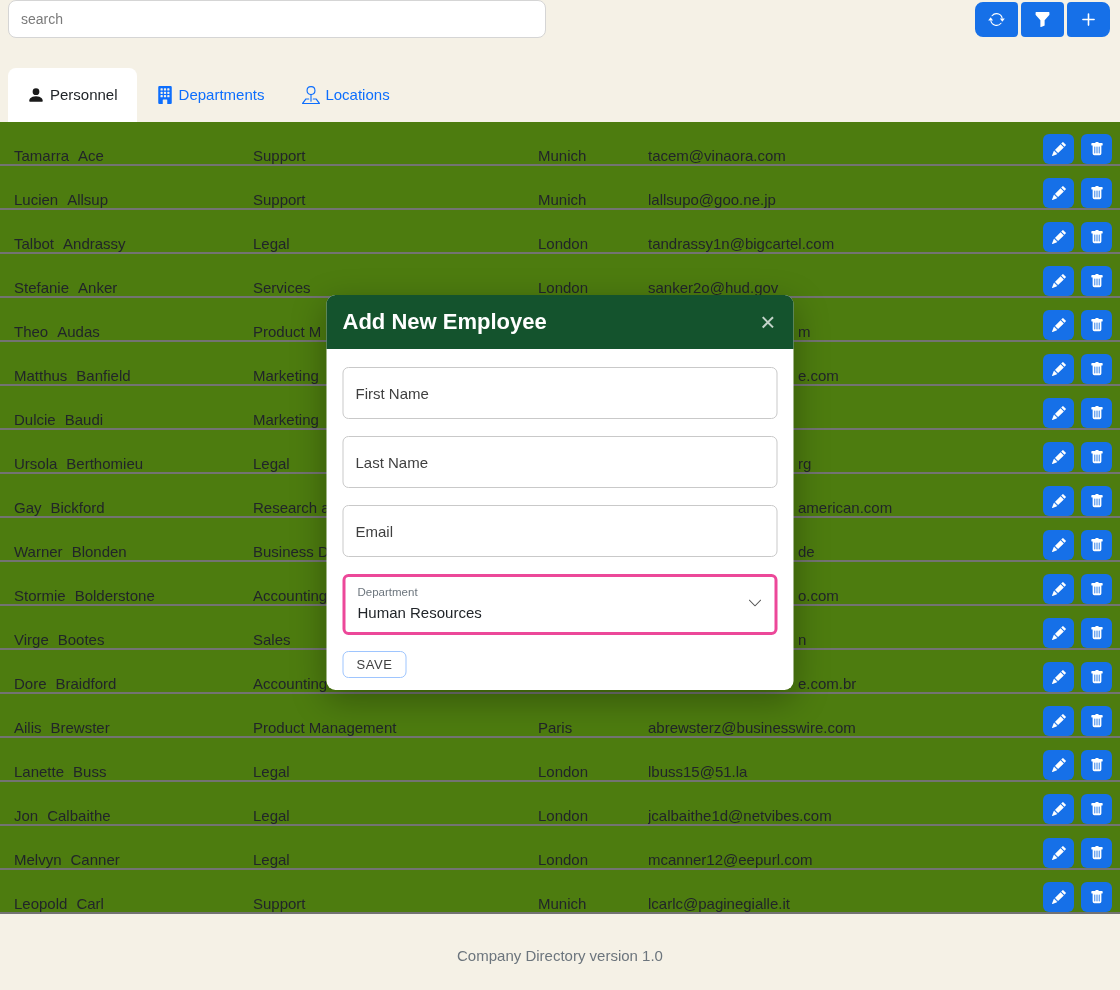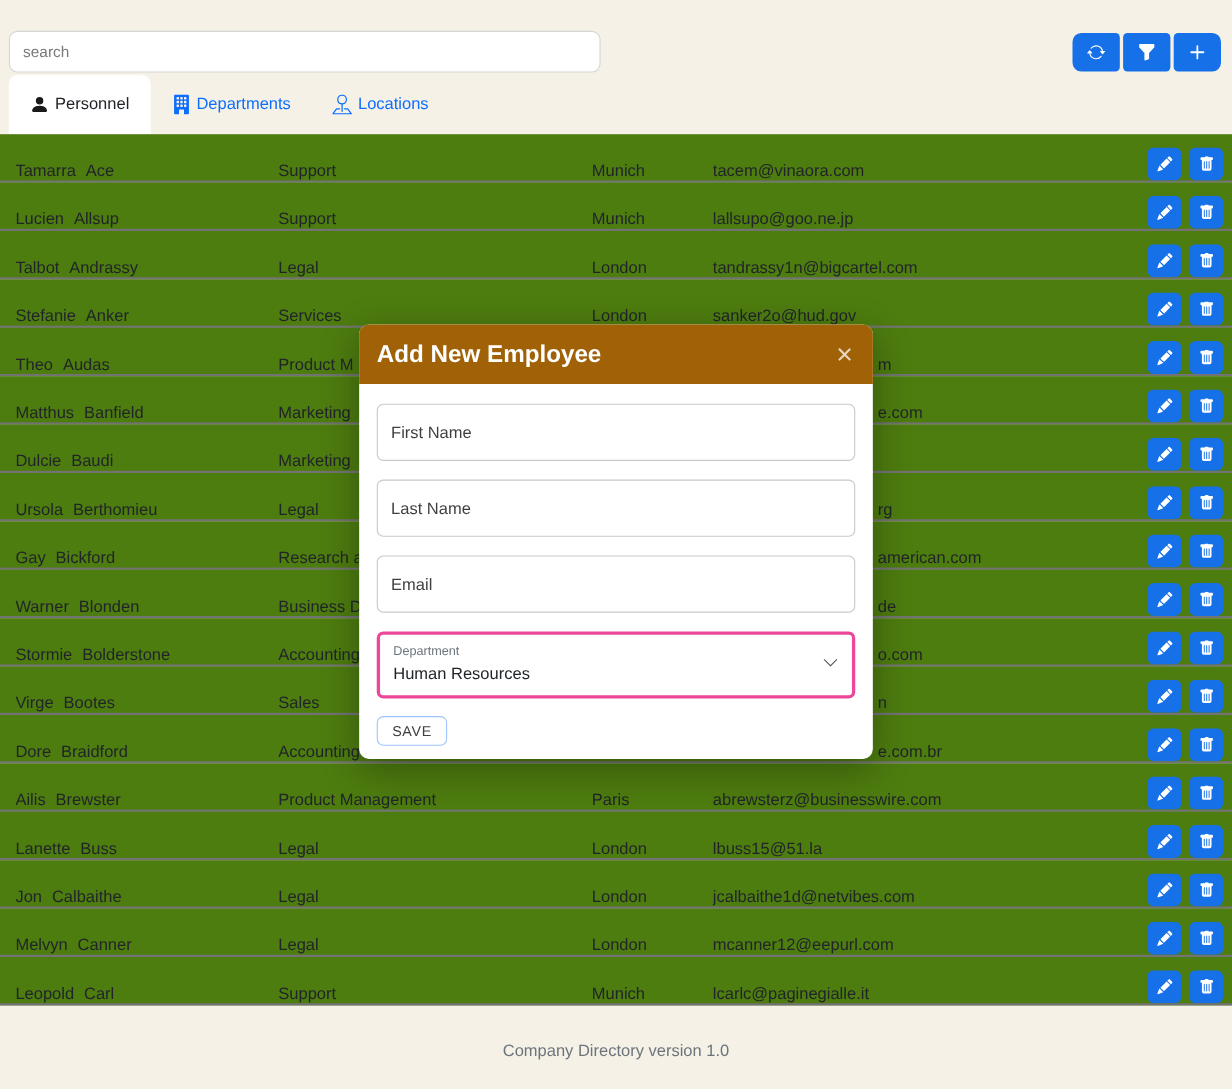--- a/index.html
+++ b/index.html
@@ -4,21 +4,21 @@
 <style>
   * { box-sizing: border-box; }
   html,body { margin:0; padding:0; }
   body {
     width:1120px; height:990px; position:relative; overflow:hidden;
     background:#f5f1e6;
     font-family:"Liberation Sans", sans-serif;
     color:#212529;
   }
   
-  .topbar { position:absolute; top:28px; left:8px; right:10px; display:flex; justify-content:space-between; align-items:flex-start; }
+  .topbar { position:absolute; top:0; left:8px; right:10px; display:flex; justify-content:space-between; align-items:flex-start; }
   .search-input {
     width:538px; height:38px; background:#fff; border:1px solid #d5d5d5; border-radius:8px;
     padding:0 12px; font-size:14px; color:#212529; outline:none;
     font-family:"Liberation Sans", sans-serif;
   }
   .search-input::placeholder { color:#7a7a7a; }
   .btn-group { display:flex; gap:3px; margin-top:2px; }
   .tool-btn {
     width:43px; height:35px; border:none; background:#1670e8; color:#fff;
     display:flex; align-items:center; justify-content:center; cursor:pointer; border-radius:4px;
@@ -61,21 +61,21 @@
   
   .footer { position:absolute; left:0; right:0; top:947px; text-align:center; font-size:15px; color:#6c757d; }
 
   
   .modal {
     position:absolute; left:50%; top:295px; transform:translateX(-50%);
     width:467px; background:#fff; border-radius:9px;
     box-shadow:0 10px 35px rgba(0,0,0,0.3); z-index:10;
   }
   .modal-header {
-    background:#a16207; border-radius:9px 9px 0 0; padding:14px 16px;
+    background:#14532d; border-radius:9px 9px 0 0; padding:14px 16px;
     display:flex; justify-content:space-between; align-items:flex-start;
   }
   .modal-title { color:#fff; font-size:22px; font-weight:bold; }
   .close-btn {
     background:none; border:none; color:rgba(255,255,255,0.75); font-size:26px; line-height:1;
     cursor:pointer; padding:0 2px; font-family:"Liberation Sans", sans-serif;
   }
   .modal-body { padding:18px 16px 12px; }
   .field-input {
     width:100%; height:52px; border:1px solid #c9c9c9; border-radius:6px;

